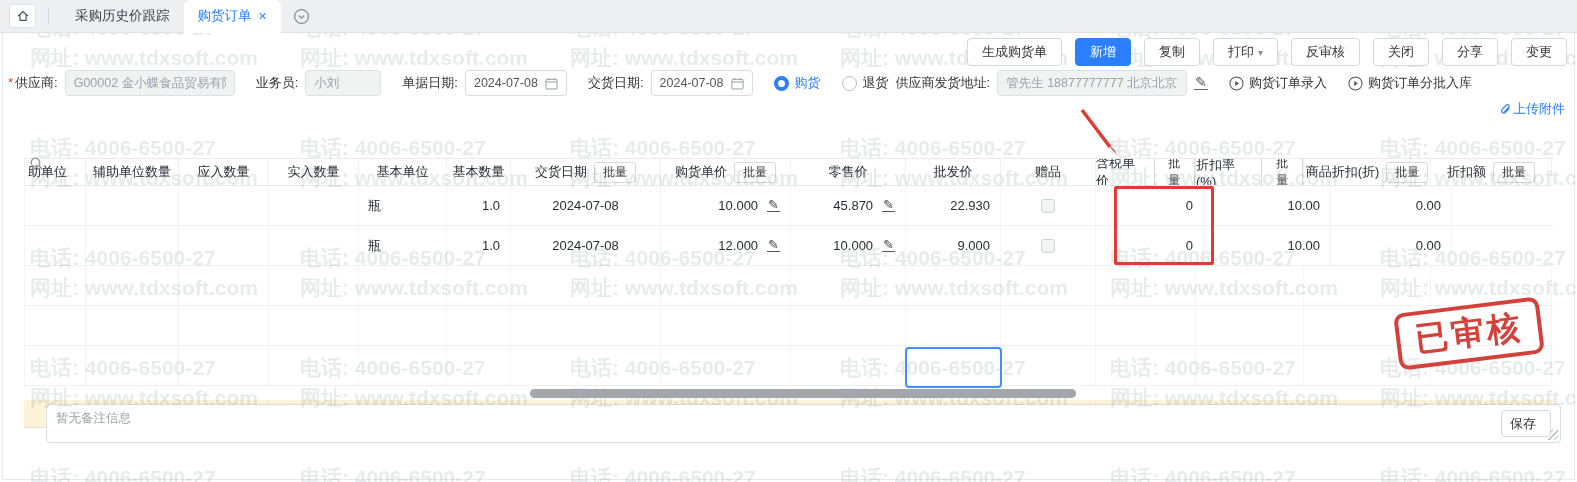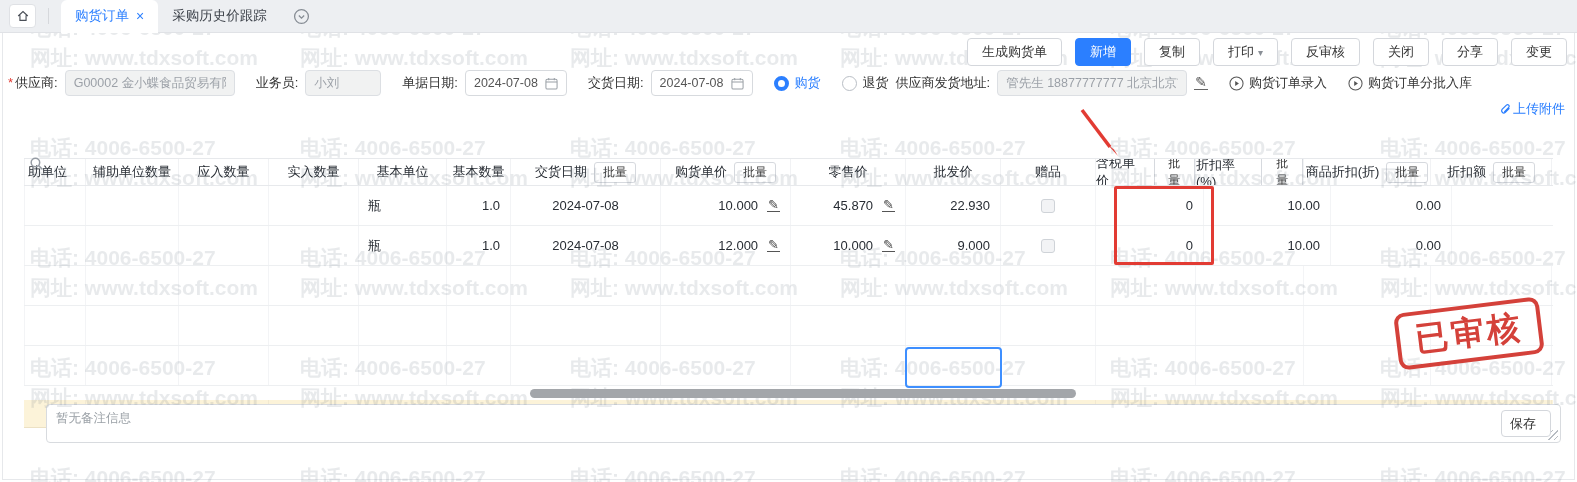--- a/index.html
+++ b/index.html
@@ -141,26 +141,26 @@
       <div class="wm" style="left: 1380px; top: 464px;">电话: 4006-6500-27</div>
     </div>
 
   <header class="tabbar">
     <div class="home-btn">
       <svg width="14" height="14" viewBox="0 0 16 16" fill="none" stroke="#4a4f57" stroke-width="1.3">
           <path d="M2.5 8 L8 3 L13.5 8 M4.5 7 V13 H11.5 V7"></path>
         </svg>
     </div>
     <div class="tab-divider"></div>
+    <div class="tab">
+      <span>采购历史价跟踪</span>
+    </div>
     <div class="tab active">
       <span>购货订单</span>
       <span class="tab-close">×</span>
-    </div>
-    <div class="tab">
-      <span>采购历史价跟踪</span>
     </div>
     <div class="tab-chevron">
       <svg width="17" height="17" viewBox="0 0 16 16" fill="none" stroke="#868c94" stroke-width="1.2">
           <circle cx="8" cy="8" r="6.5"></circle>
           <path d="M5.5 7 L8 9.5 L10.5 7"></path>
         </svg>
     </div>
   </header>
 
   <div class="main-panel"></div>

